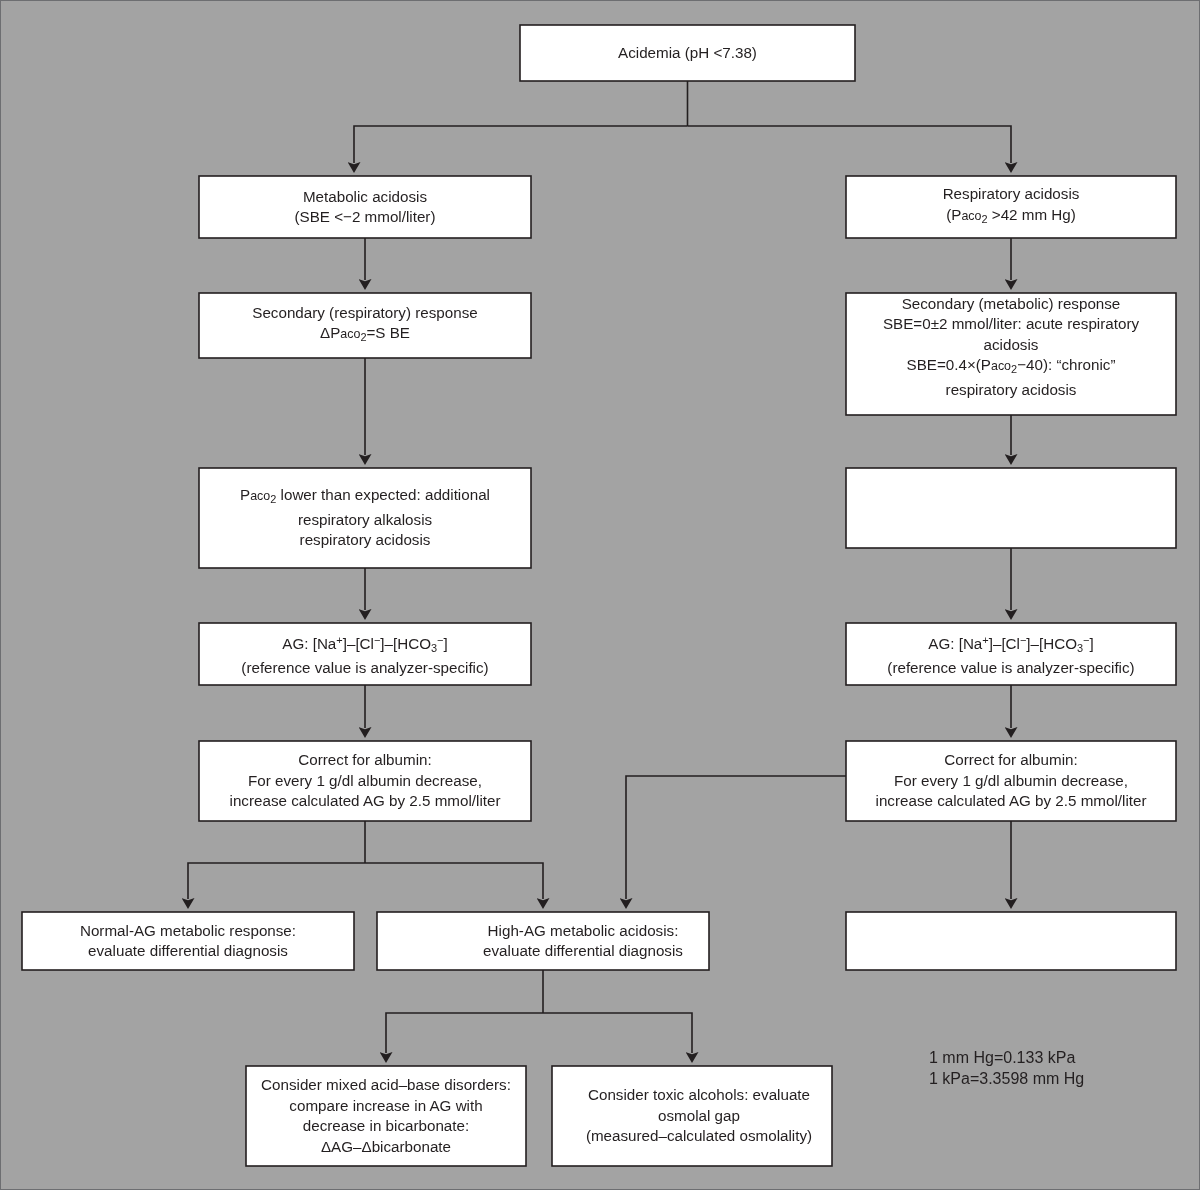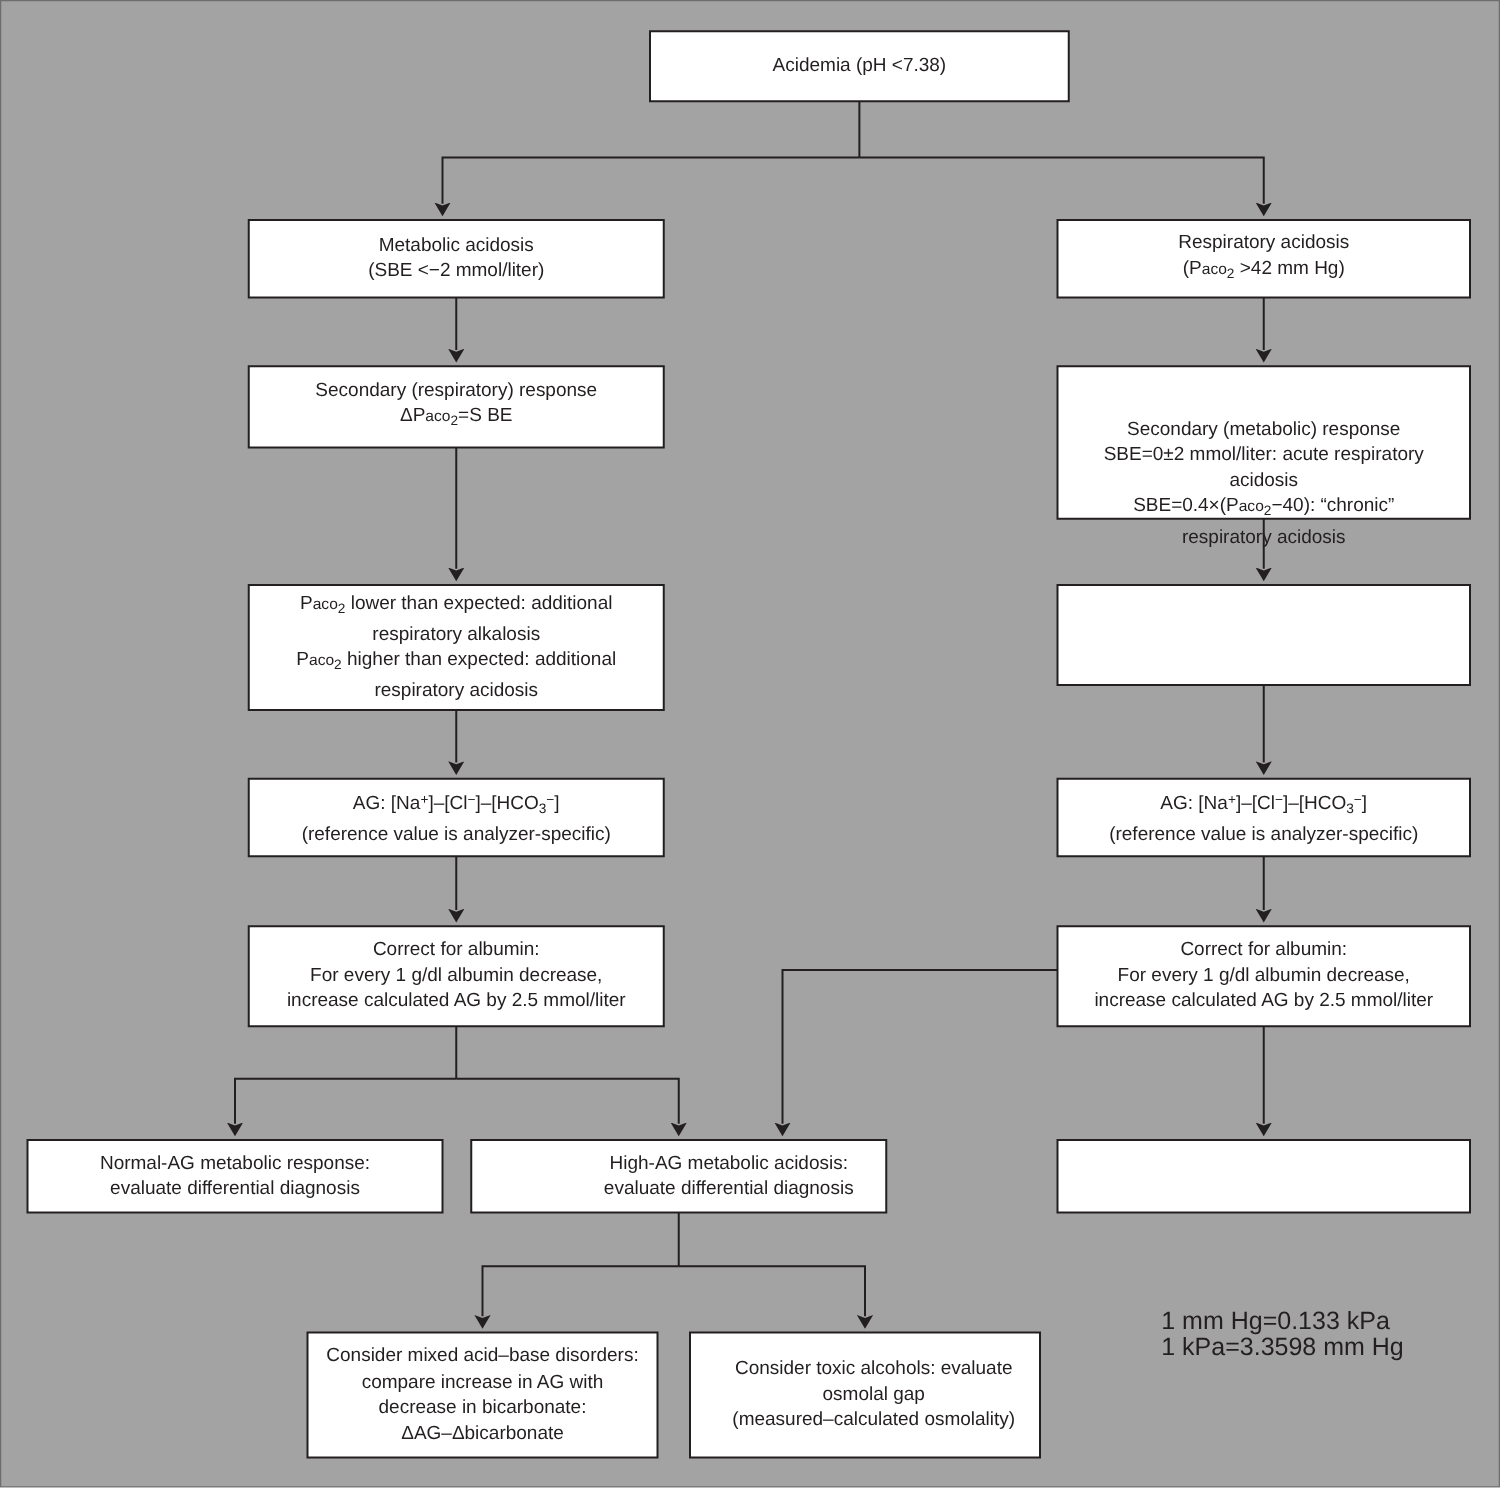--- a/index.html
+++ b/index.html
@@ -22,21 +22,21 @@
     display:flex;flex-direction:column;
     align-items:center;justify-content:center;
     text-align:center;color:#231f20;
     font-size:15.2px;line-height:20.5px;
     padding:2px 6px;
     -webkit-font-smoothing:antialiased;
   }
   .boxtext .ln{display:block;white-space:nowrap;}
   .note{
     position:absolute;color:#231f20;
-    font-size:20px;line-height:21px;text-align:left;
+    font-size:16px;line-height:21px;text-align:left;
   }
   .note .ln{display:block;white-space:nowrap;}
   sub{font-size:0.72em;vertical-align:-0.28em;}
   sup{font-size:0.72em;vertical-align:0.42em;}
   .sc{font-size:0.82em;}
 </style>
 </head>
 <body>
 
 <div id="figure">
@@ -108,32 +108,31 @@
   <div class="boxtext" style="left:845px;top:175px;width:330px;height:62px;">
     <span class="ln">Respiratory acidosis</span>
     <span class="ln">(P<span class="sc">aco</span><sub>2</sub> &gt;42 mm Hg)</span>
   </div>
 
   <div class="boxtext" style="left:198px;top:292px;width:332px;height:65px;">
     <span class="ln">Secondary (respiratory) response</span>
     <span class="ln">ΔP<span class="sc">aco</span><sub>2</sub>=S BE</span>
   </div>
 
-  <div class="boxtext" style="left:845px;top:292px;width:330px;height:108px;margin-top:40px;">
+  <div class="boxtext" style="left:845px;top:292px;width:330px;height:108px;">
     <span class="ln">Secondary (metabolic) response</span>
     <span class="ln">SBE=0±2 mmol/liter: acute respiratory</span>
     <span class="ln">acidosis</span>
     <span class="ln">SBE=0.4×(P<span class="sc">aco</span><sub>2</sub>−40): “chronic”</span>
     <span class="ln">respiratory acidosis</span>
   </div>
 
   <div class="boxtext" style="left:198px;top:467px;width:332px;height:100px;">
     <span class="ln">P<span class="sc">aco</span><sub>2</sub> lower than expected: additional</span>
     <span class="ln">respiratory alkalosis</span>
-    <span class="ln">P<span class="sc">aco</span><sub>2</sub> higher than expected: additional</span>
     <span class="ln">respiratory acidosis</span>
   </div>
 
 
   <div class="boxtext" style="left:198px;top:622px;width:332px;height:62px;">
     <span class="ln">AG: [Na<sup>+</sup>]–[Cl<sup>−</sup>]–[HCO<sub>3</sub><sup>−</sup>]</span>
     <span class="ln">(reference value is analyzer-specific)</span>
   </div>
 
   <div class="boxtext" style="left:845px;top:622px;width:330px;height:62px;">

